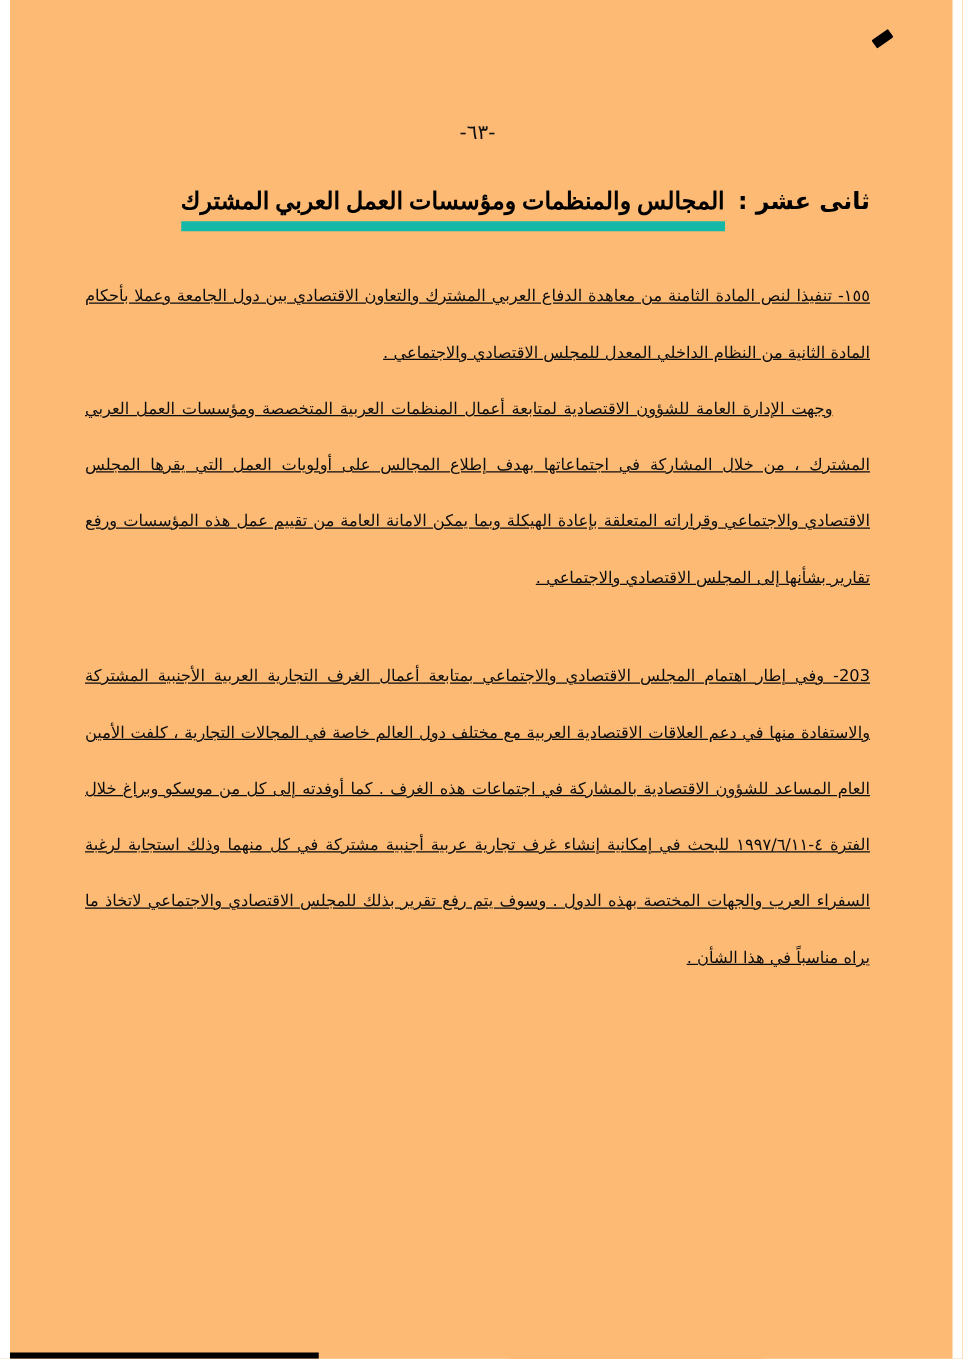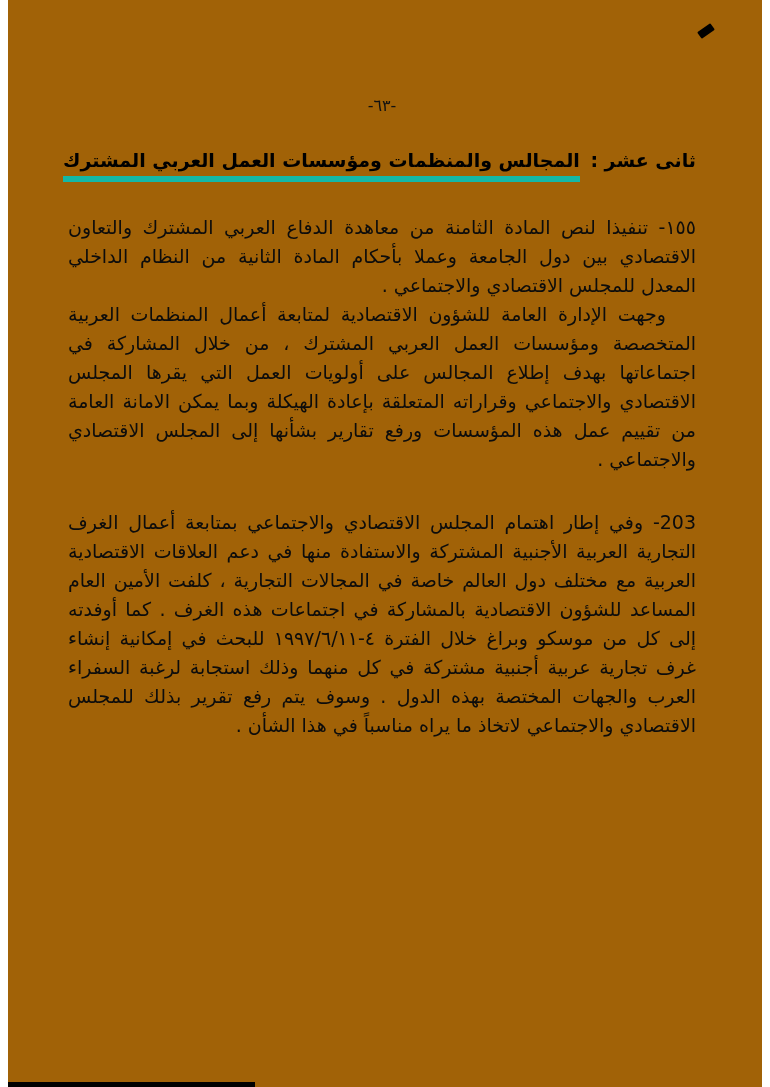--- a/index.html
+++ b/index.html
@@ -4,21 +4,21 @@
 <style>
   * { box-sizing: border-box; }
   html, body { margin: 0; padding: 0; }
   body { background: #ffffff; }
 
   .sheet {
     width: 754px;
     height: 1087px;
     position: relative;
     margin: 0 auto;
-    background: #a16207;
+    background: #fdba74;
     overflow: hidden;
     font-family: "DejaVu Sans", "Liberation Sans", sans-serif;
     color: #0c0c0c;
   }
 
   .content {
     position: absolute;
     inset: 0;
     padding: 96px 66px 0 60px;
     direction: rtl;
@@ -33,33 +33,35 @@
 
   .heading {
     margin-top: 34px;
     font-size: 19px;
     font-weight: 700;
     white-space: nowrap;
     color: #000;
   }
   .heading .prefix { padding-left: 4px; margin-top: 26px; }
   .heading .title {
-    border-bottom: 6px solid #14b8a6;
+    border-bottom: 8px solid #14b8a6;
     padding-bottom: 5px;
+    font-family: Liberation Serif, serif;
   }
 
   .body { margin-top: 42px; }
 
   p.para {
     margin: 0;
-    font-size: 19px;
-    line-height: 29px;
+    font-size: 13px;
+    line-height: 45px;
     text-align: justify;
     text-align-last: right;
     color: #0c0c0c;
+    text-decoration: underline;
   }
   p.para.indent { text-indent: 30px; }
 
   .item + .item { margin-top: 34px; }
 
   .num { letter-spacing: 1px; }
 
   .artifact-top {
     position: absolute;
     top: 27px;

